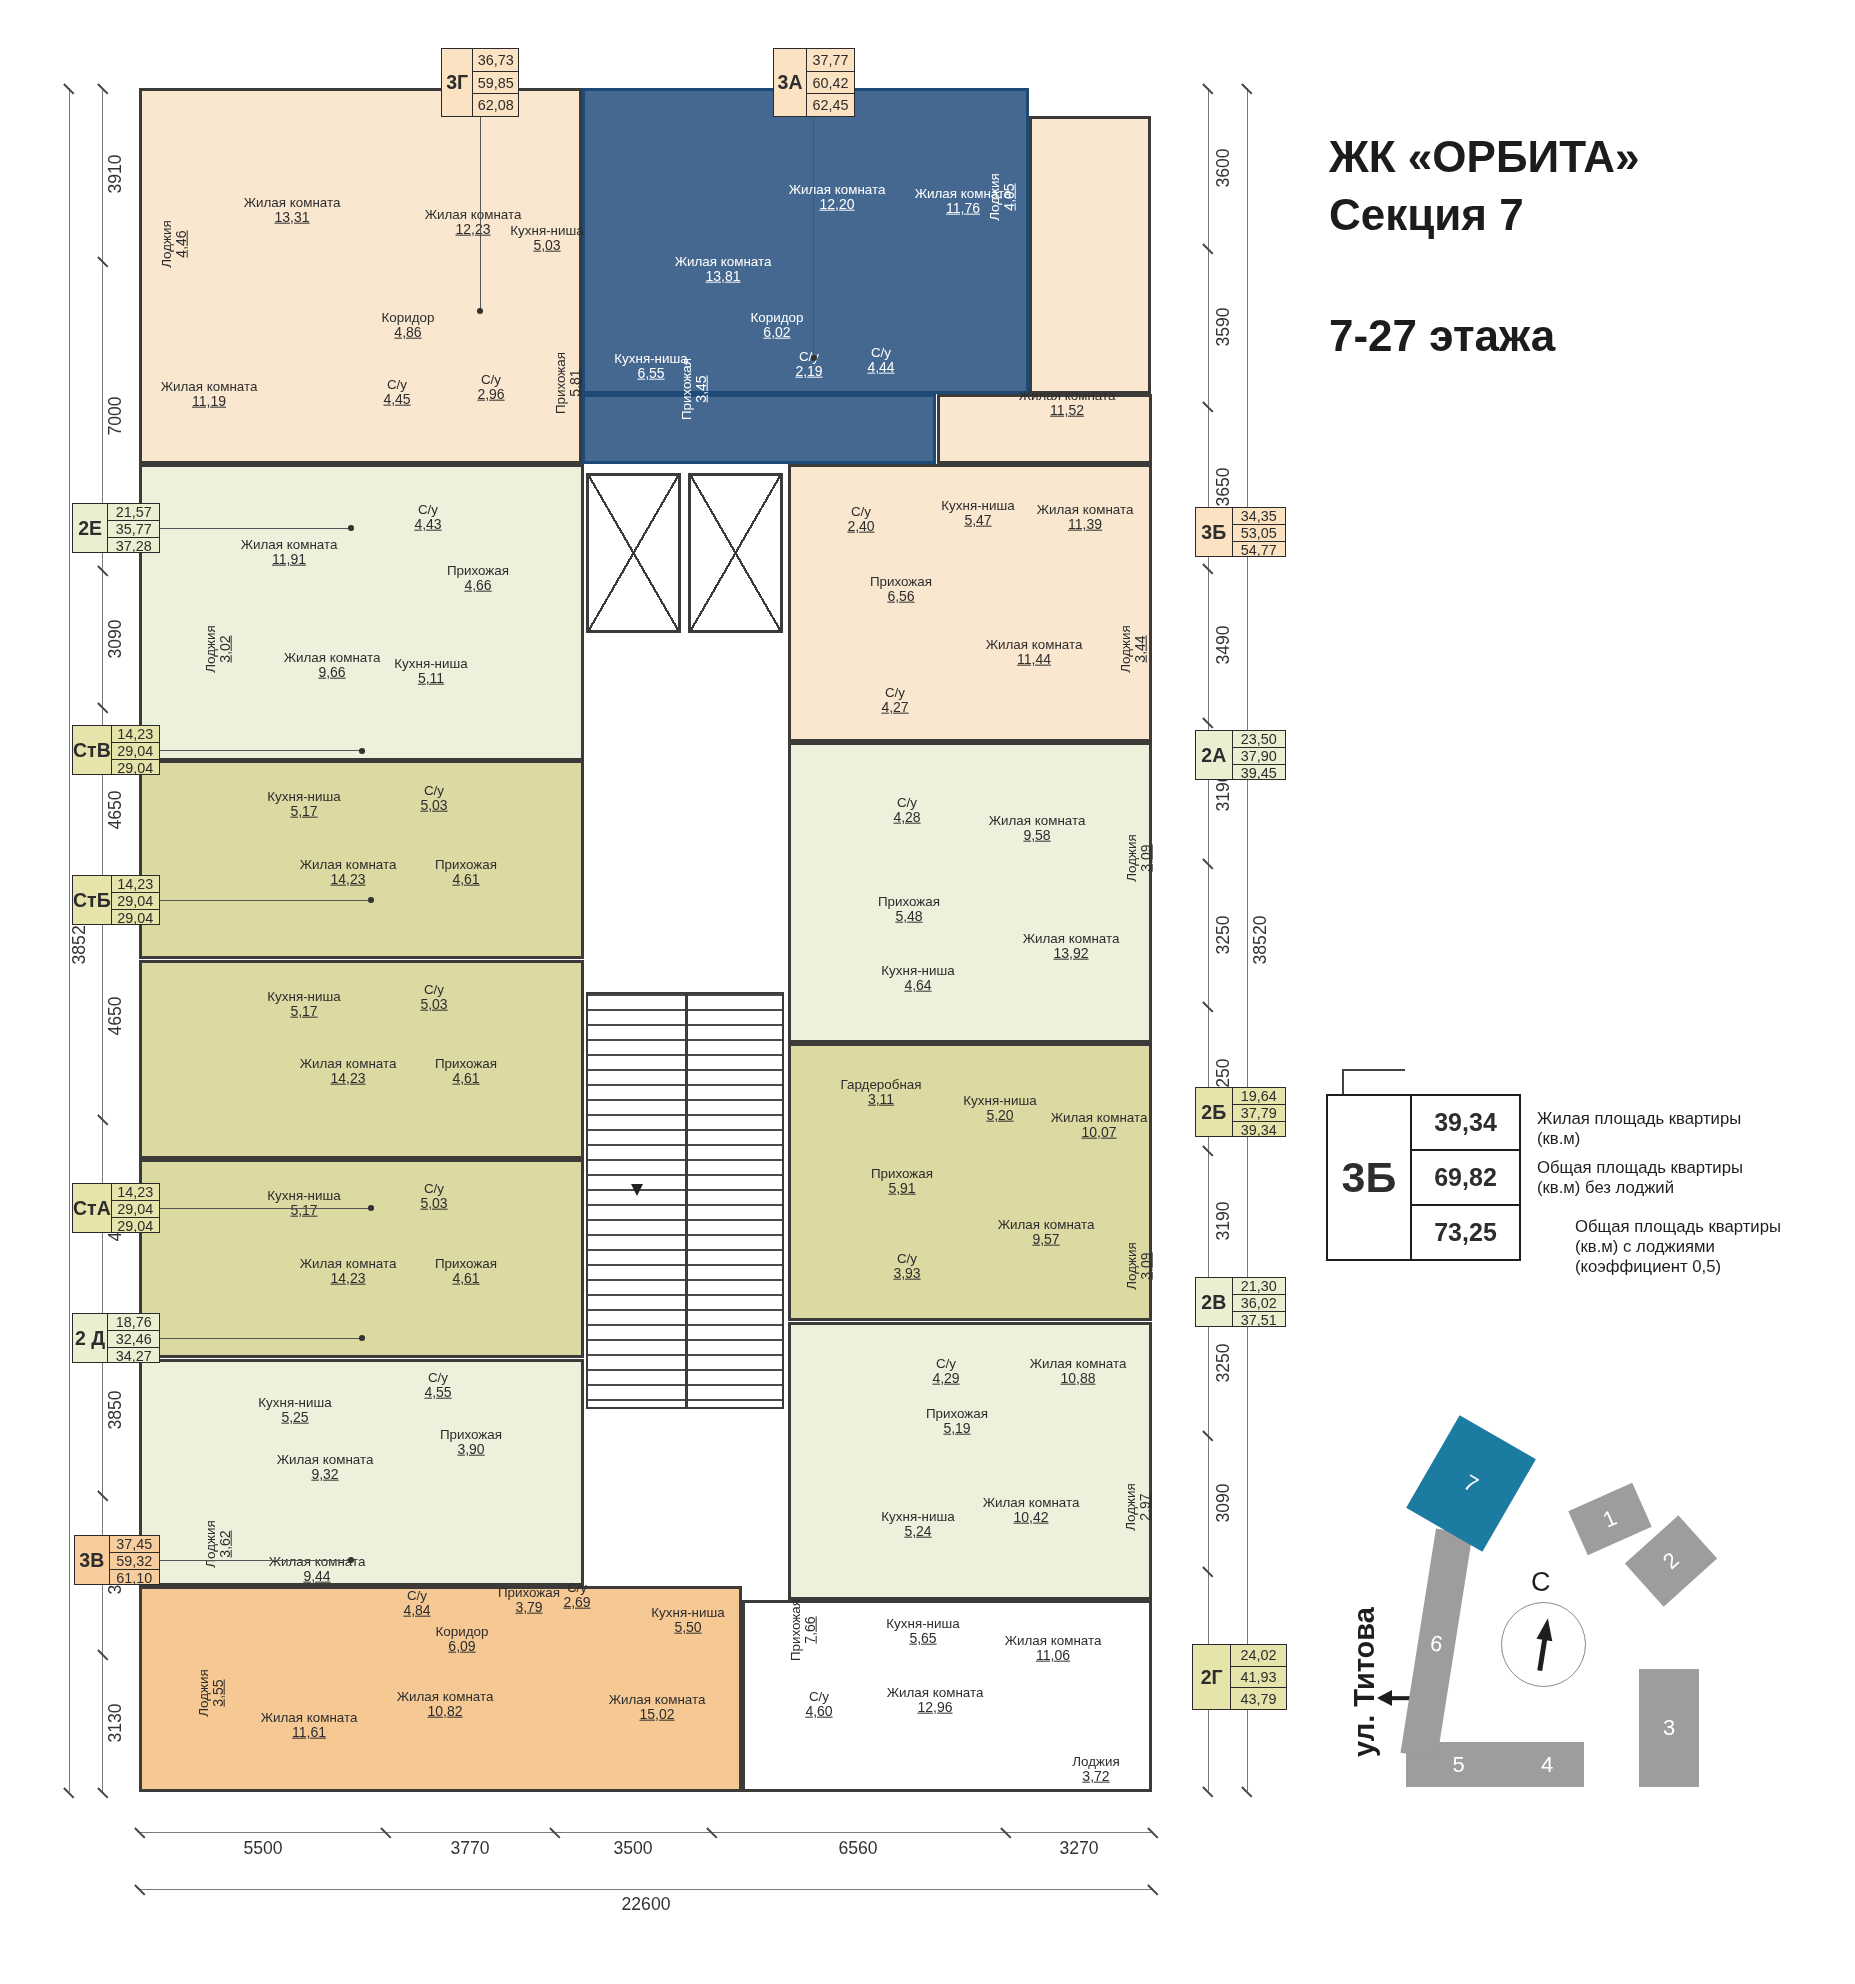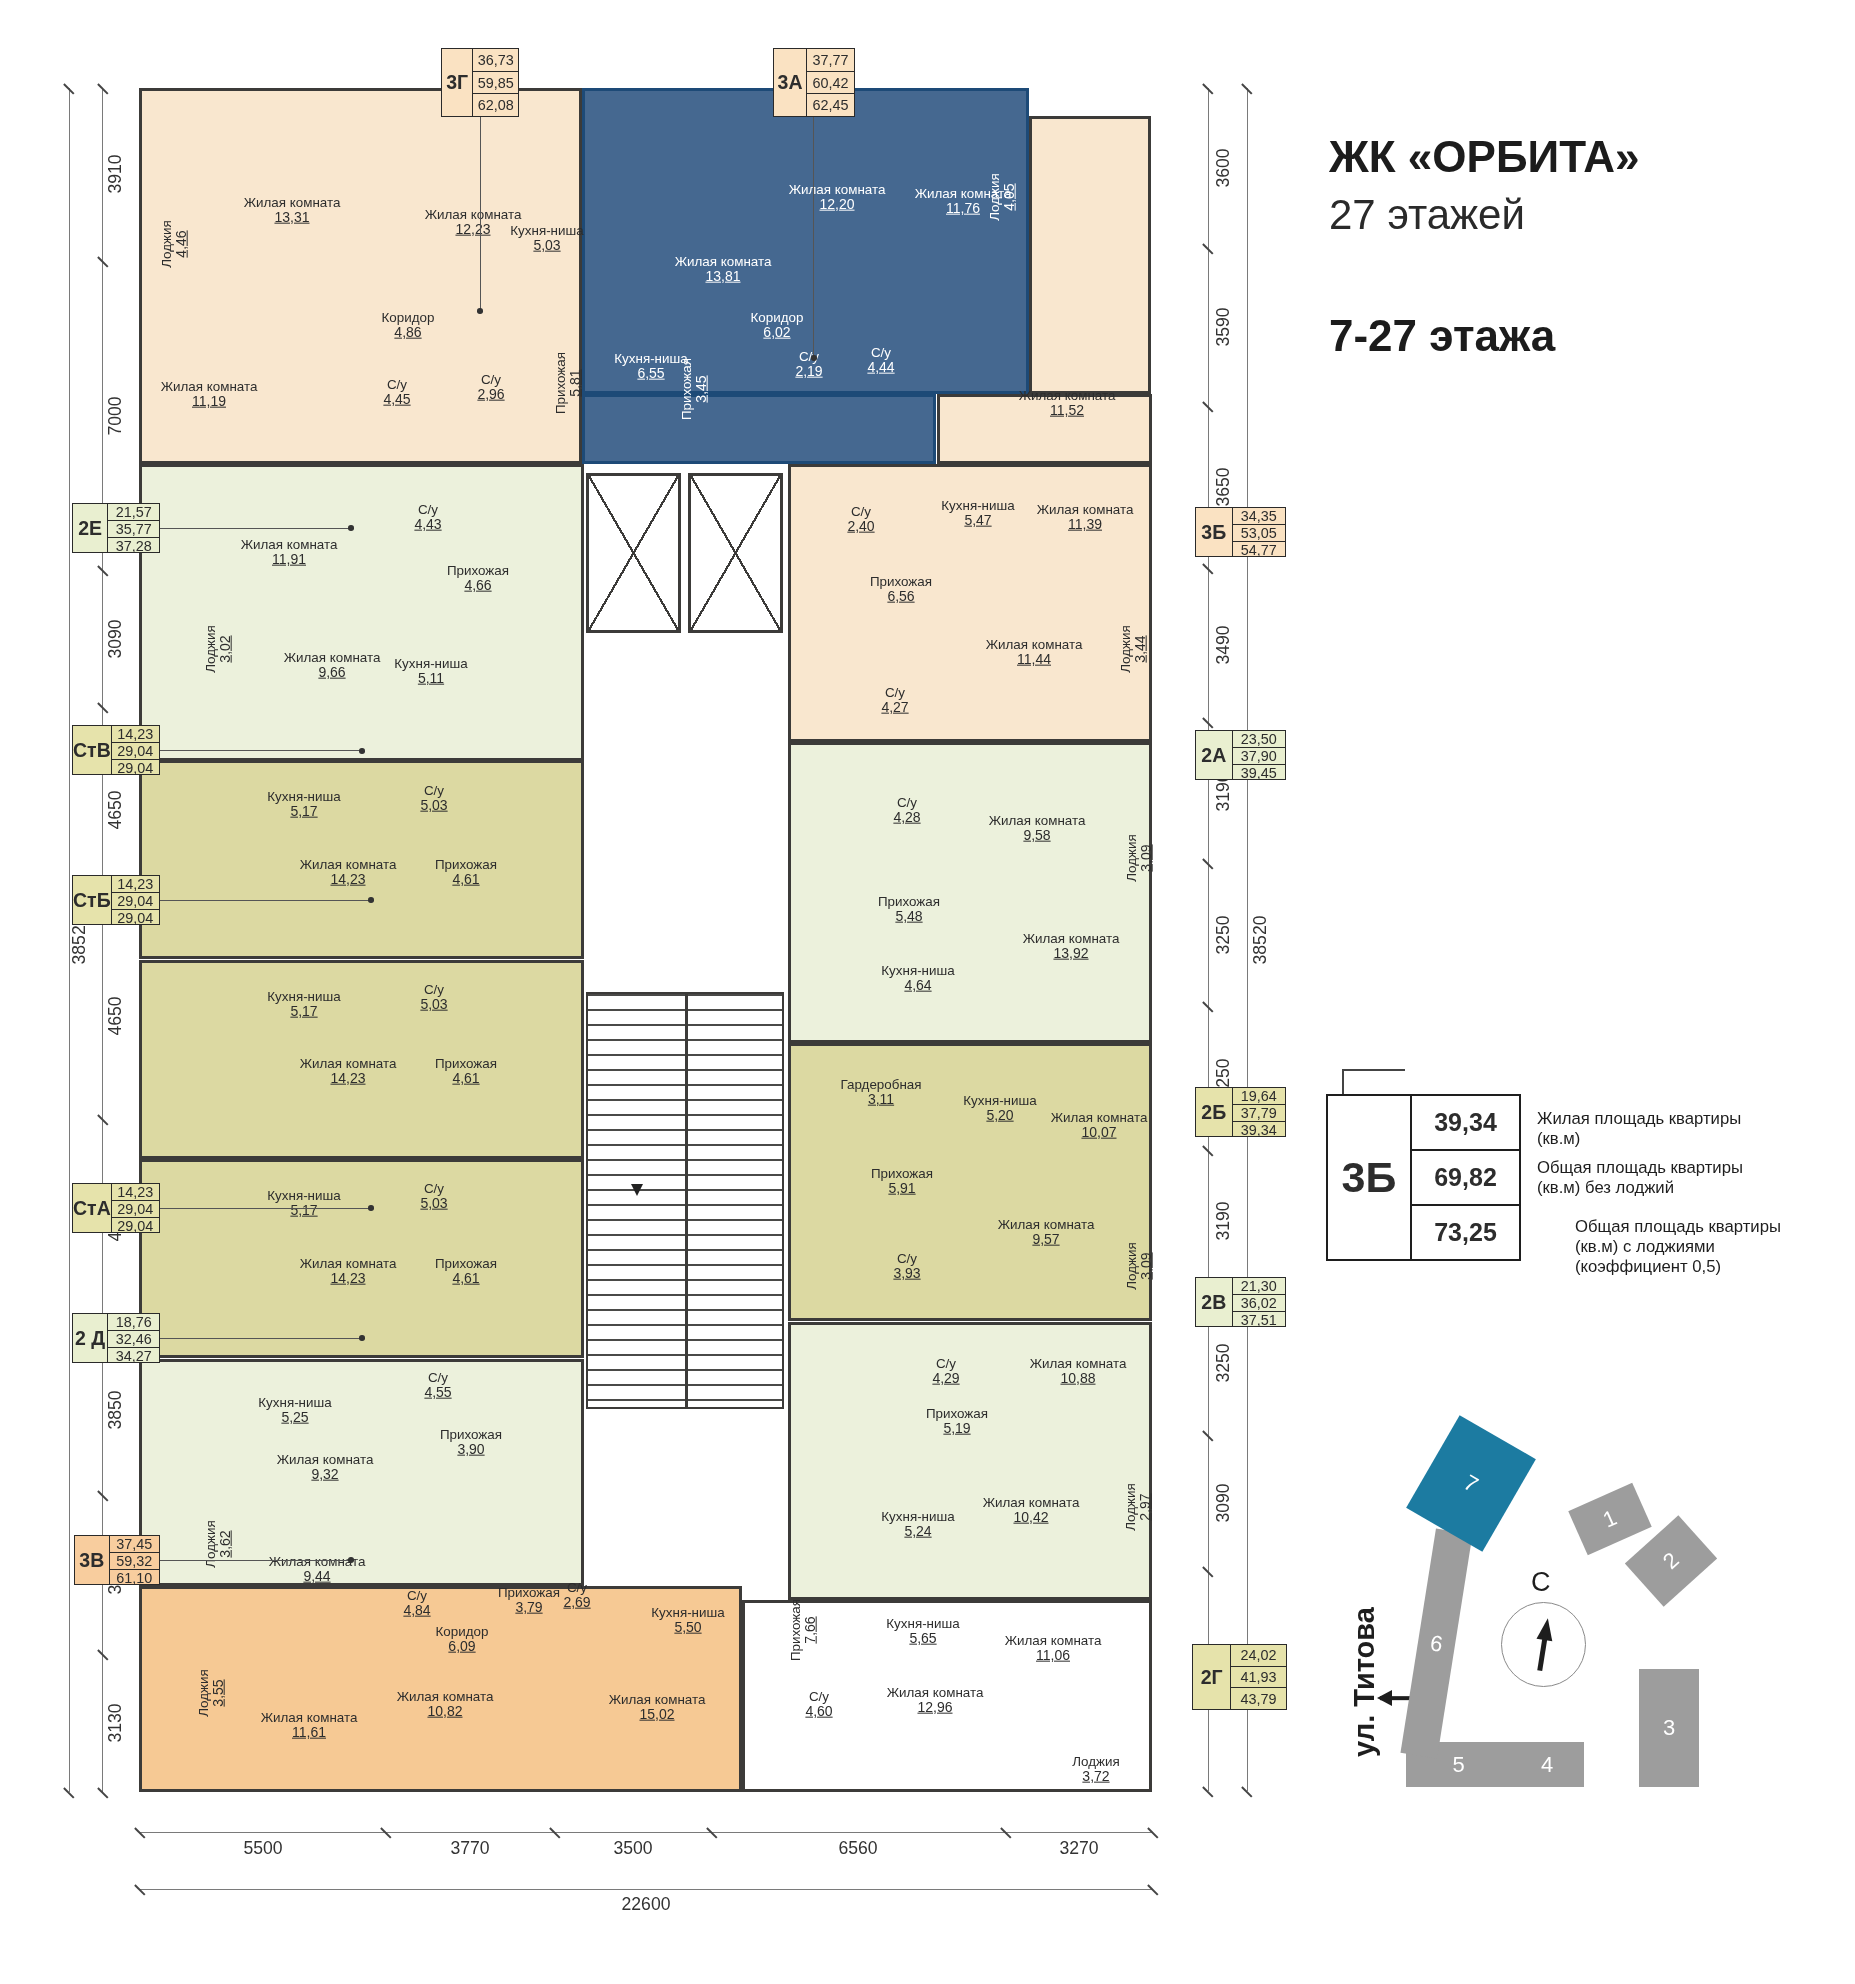--- a/index.html
+++ b/index.html
@@ -434,21 +434,21 @@
       <div class="elevator" style="left: 447px; top: 385px; width: 95px; height: 160px;"></div>
       <div class="elevator" style="left: 549px; top: 385px; width: 95px; height: 160px;"></div>
       <div class="stairs" style="left: 447px; top: 904px; width: 198px; height: 417px;">
         <div class="mid"></div>
         <div class="arr"></div>
       </div>
     </div>
 
   <div class="title">
     <div class="b">ЖК «ОРБИТА»</div>
-    <div class="r">27 этажей</div>
+    <div class="b">Секция 7</div>
     <div class="gap"></div>
     <div class="b">7-27 этажа</div>
   </div>
 
   <div class="legend-bracket-v"></div>
   <div class="legend-bracket-h"></div>
   <div class="legend-box">
     <div class="code">3Б</div>
     <div class="vals">
       <div class="v">39,34</div>

